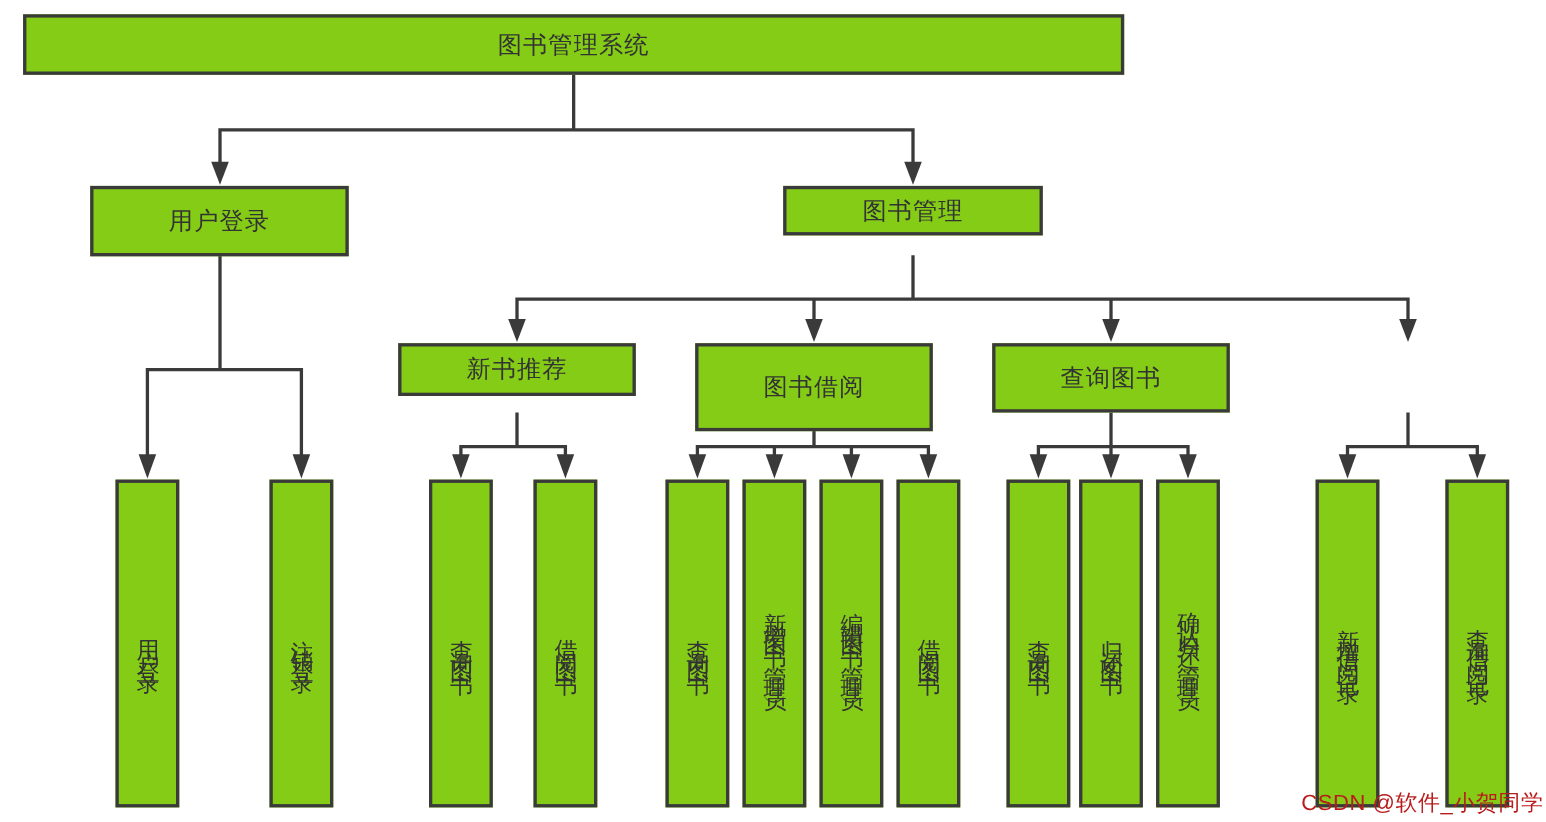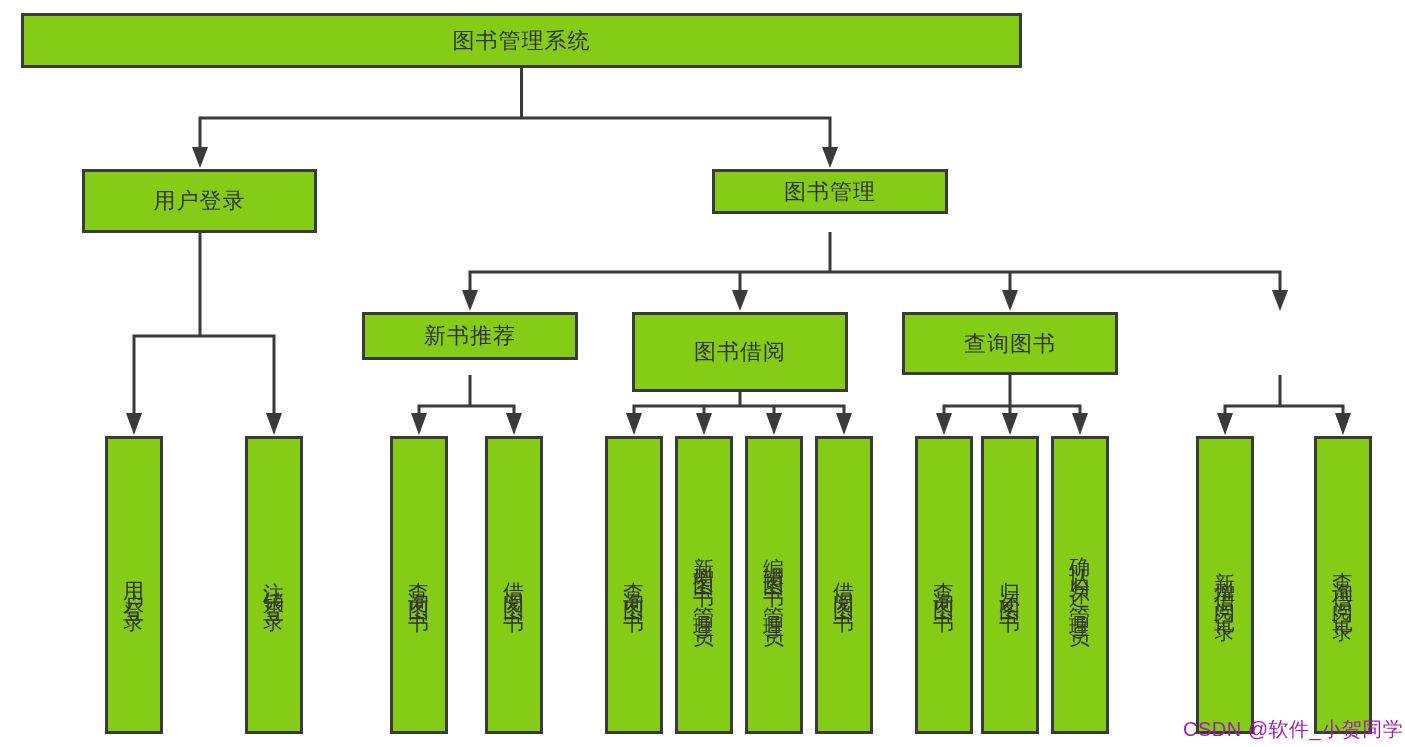--- a/index.html
+++ b/index.html
@@ -59,21 +59,21 @@
   #n-cb-q  { left: 915px; }
   #n-cb-r  { left: 981px; }
   #n-cb-c  { left: 1051px; }
   #n-br-a  { left: 1196px; }
   #n-br-q  { left: 1314px; }
   #watermark {
     position: absolute;
     left: 1183px;
     top: 716px;
     font-size: 20px;
-    color: #a21caf;
+    color: #b91c1c;
     z-index: 5;
     letter-spacing: 0.5px;
     white-space: nowrap;
   }
 </style>
 </head>
 <body>
 
 <div id="stage">
 

